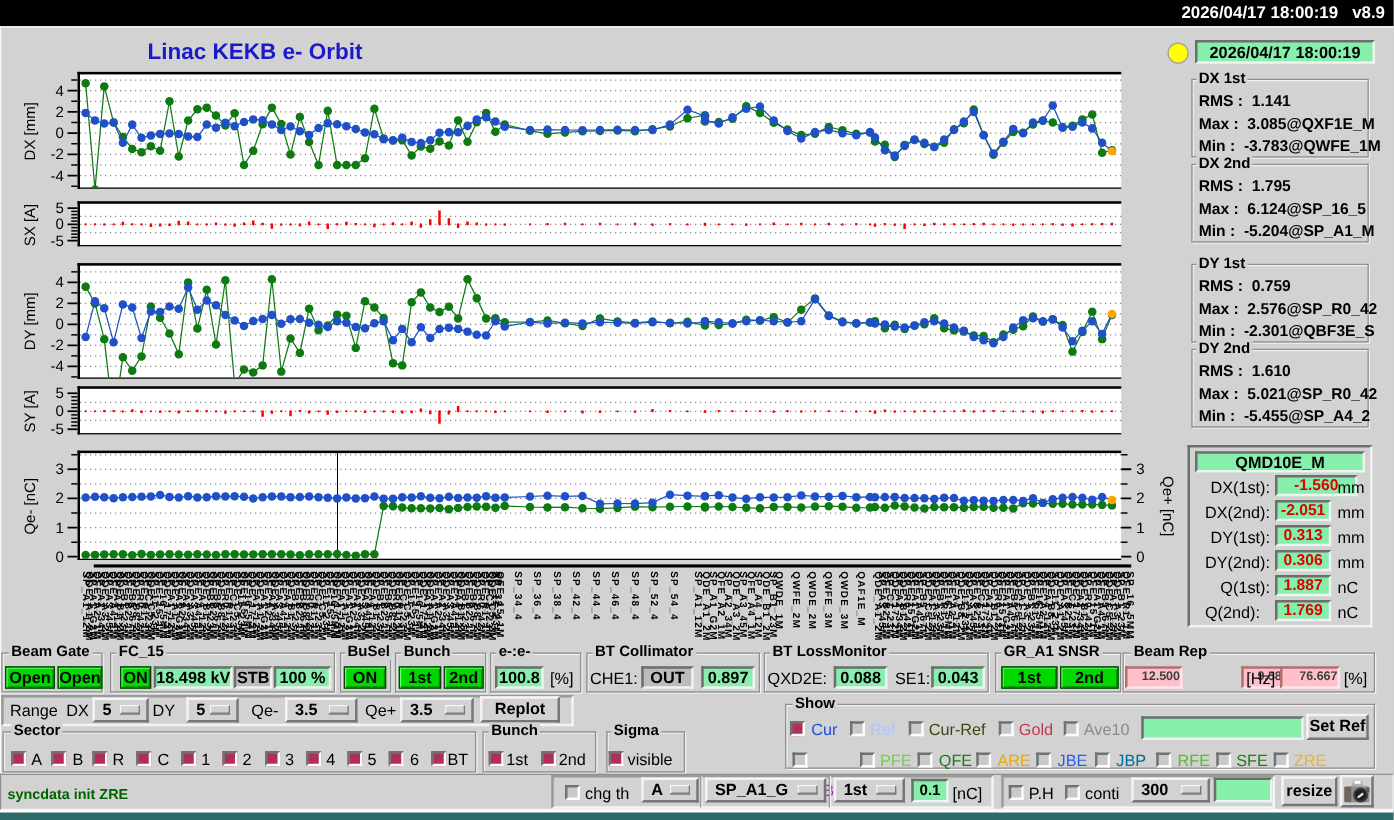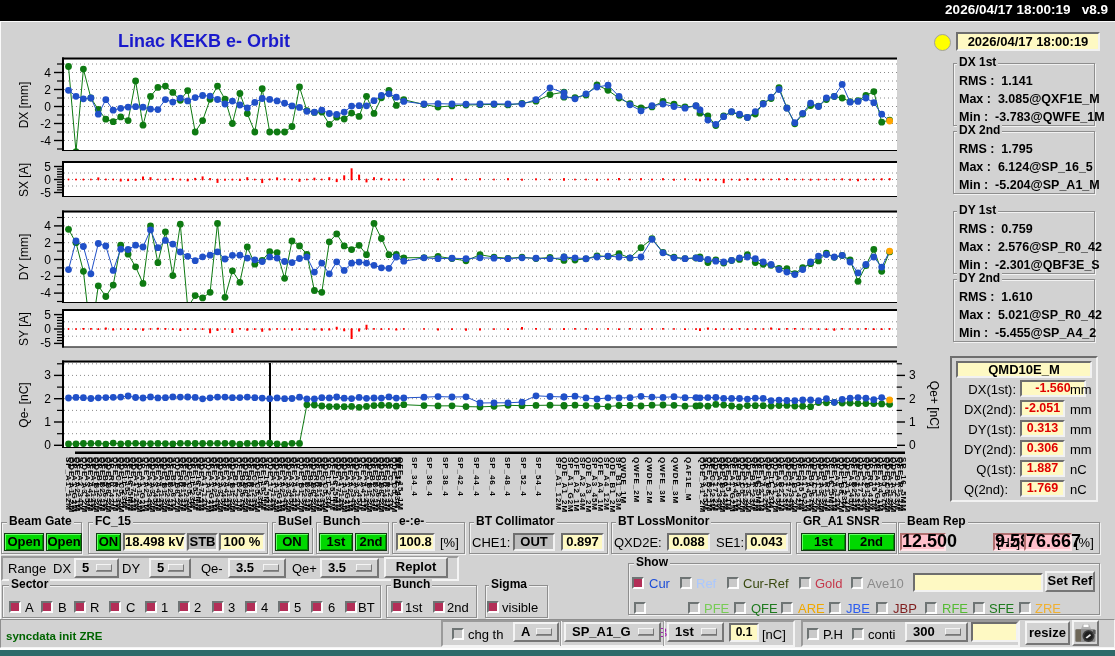--- a/index.html
+++ b/index.html
@@ -7,25 +7,25 @@
 .b{font-weight:bold}
 .topbar{left:0;top:0;width:1115px;height:21px;background:#000;color:#fff;
   font-weight:bold;font-size:13.5px;text-align:right;line-height:20px;padding-right:7px}
 .title{color:#1a1acc;font-weight:bold;font-size:18px}
 .grp{border:1px solid #8e8e8e;box-shadow:inset 1px 1px 0 #f2f2f2, 1px 1px 0 #f2f2f2}
 .grplab{background:#d2d2d2;font-weight:bold;font-size:12px;line-height:13px;padding:0 2px;white-space:nowrap}
 .btn{background:#d2d2d2;border:2px solid;border-color:#f4f4f4 #767676 #767676 #f4f4f4;
   font-weight:bold;font-size:13px;text-align:center;color:#000}
 .grn{background:#00d800;border:1px solid #123a12;box-shadow:inset 1px 1px 0 #66ff66, inset -1px -1px 0 #008a00;
   font-weight:bold;font-size:13px;text-align:center;color:#000}
-.wht{background:#fef9c3;border:2px solid;border-color:#6e6e6e #f2f2f2 #f2f2f2 #6e6e6e;
+.wht{background:#86efac;border:2px solid;border-color:#6e6e6e #f2f2f2 #f2f2f2 #6e6e6e;
   font-weight:bold;font-size:13px;text-align:center;color:#000;white-space:nowrap}
 .sunk{border:2px solid;border-color:#6e6e6e #f2f2f2 #f2f2f2 #6e6e6e}
 .pink{background:#ffc0cb;border:2px solid;border-color:#b07070 #ffe4e8 #ffe4e8 #b07070;
-  font-weight:bold;font-size:18px;text-align:right;color:#000000}
+  font-weight:bold;font-size:10px;text-align:right;color:#404040}
 .lbl{font-weight:normal;font-size:13px;white-space:nowrap;color:#000}
 .cb{width:12px;height:12px;border:2px solid;border-color:#6e7474 #fdfdfd #fdfdfd #6e7474;background:#c9c9c9}
 .cbon{background:#b32e57}
 .dd{background:#d2d2d2;border:2px solid;border-color:#f4f4f4 #767676 #767676 #f4f4f4;
   font-weight:bold;font-size:13px;color:#000;white-space:nowrap}
 .dd .ind{position:absolute;right:5px;top:50%;margin-top:-4px;width:16px;height:7px;
   background:#d2d2d2;border:1px solid;border-color:#f4f4f4 #767676 #767676 #f4f4f4;box-shadow:0 1px 0 #8a8a8a}
 .statrow{font-weight:bold;font-size:12.5px;white-space:nowrap;color:#000}
 </style></head><body>
 <div class="ab topbar">2026/04/17 18:00:19&nbsp;&nbsp;&nbsp;v8.9</div>
@@ -1520,21 +1520,21 @@
 <div class="ab lbl" style="left:650px;top:625px;color:#a21caf">KBP</div>
 <div class="ab cb" style="left:688px;top:602px;width:12px;height:12px"></div>
 <div class="ab lbl" style="left:704px;top:601px;color:#77cc55">PFE</div>
 <div class="ab cb" style="left:734px;top:602px;width:12px;height:12px"></div>
 <div class="ab lbl" style="left:751px;top:601px;color:#1d7a1d">QFE</div>
 <div class="ab cb" style="left:781px;top:602px;width:12px;height:12px"></div>
 <div class="ab lbl" style="left:798px;top:601px;color:#f0a800">ARE</div>
 <div class="ab cb" style="left:829px;top:602px;width:12px;height:12px"></div>
 <div class="ab lbl" style="left:846px;top:601px;color:#2b5cf0">JBE</div>
 <div class="ab cb" style="left:876px;top:602px;width:12px;height:12px"></div>
-<div class="ab lbl" style="left:893px;top:601px;color:#7f1d1d">JBP</div>
+<div class="ab lbl" style="left:893px;top:601px;color:#0369a1">JBP</div>
 <div class="ab cb" style="left:925px;top:602px;width:12px;height:12px"></div>
 <div class="ab lbl" style="left:942px;top:601px;color:#55bb33">RFE</div>
 <div class="ab cb" style="left:973px;top:602px;width:12px;height:12px"></div>
 <div class="ab lbl" style="left:989px;top:601px;color:#1d7a1d">SFE</div>
 <div class="ab cb" style="left:1019px;top:602px;width:12px;height:12px"></div>
 <div class="ab lbl" style="left:1035px;top:601px;color:#f0b030">ZRE</div>
 <div class="ab" style="left:0;top:619px;width:1115px;height:29px;border:1px solid;border-color:#8e8e8e #f4f4f4 #f4f4f4 #8e8e8e"></div>
 <div class="ab b" style="left:6px;top:630px;color:#006400;font-size:11.5px">syncdata init ZRE</div>
 <div class="ab" style="left:441px;top:620px;width:354px;height:27px;border:2px solid;border-color:#9a9a9a #f4f4f4 #f4f4f4 #9a9a9a"></div>
 <div class="ab cb" style="left:452px;top:628px;width:12px;height:12px"></div>

